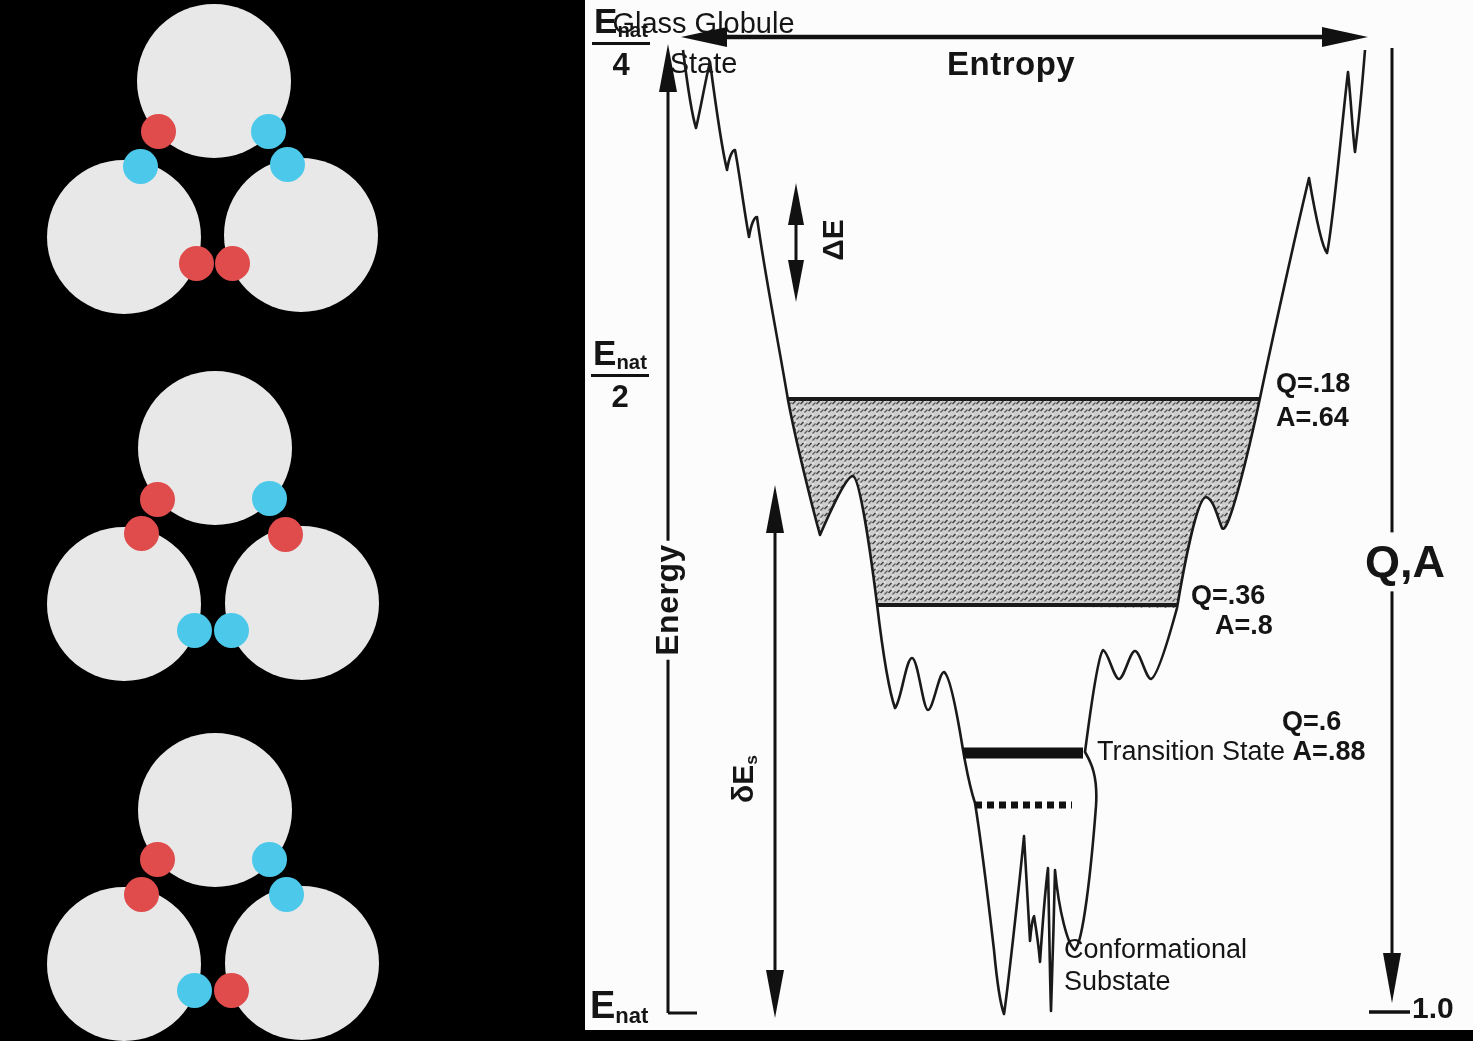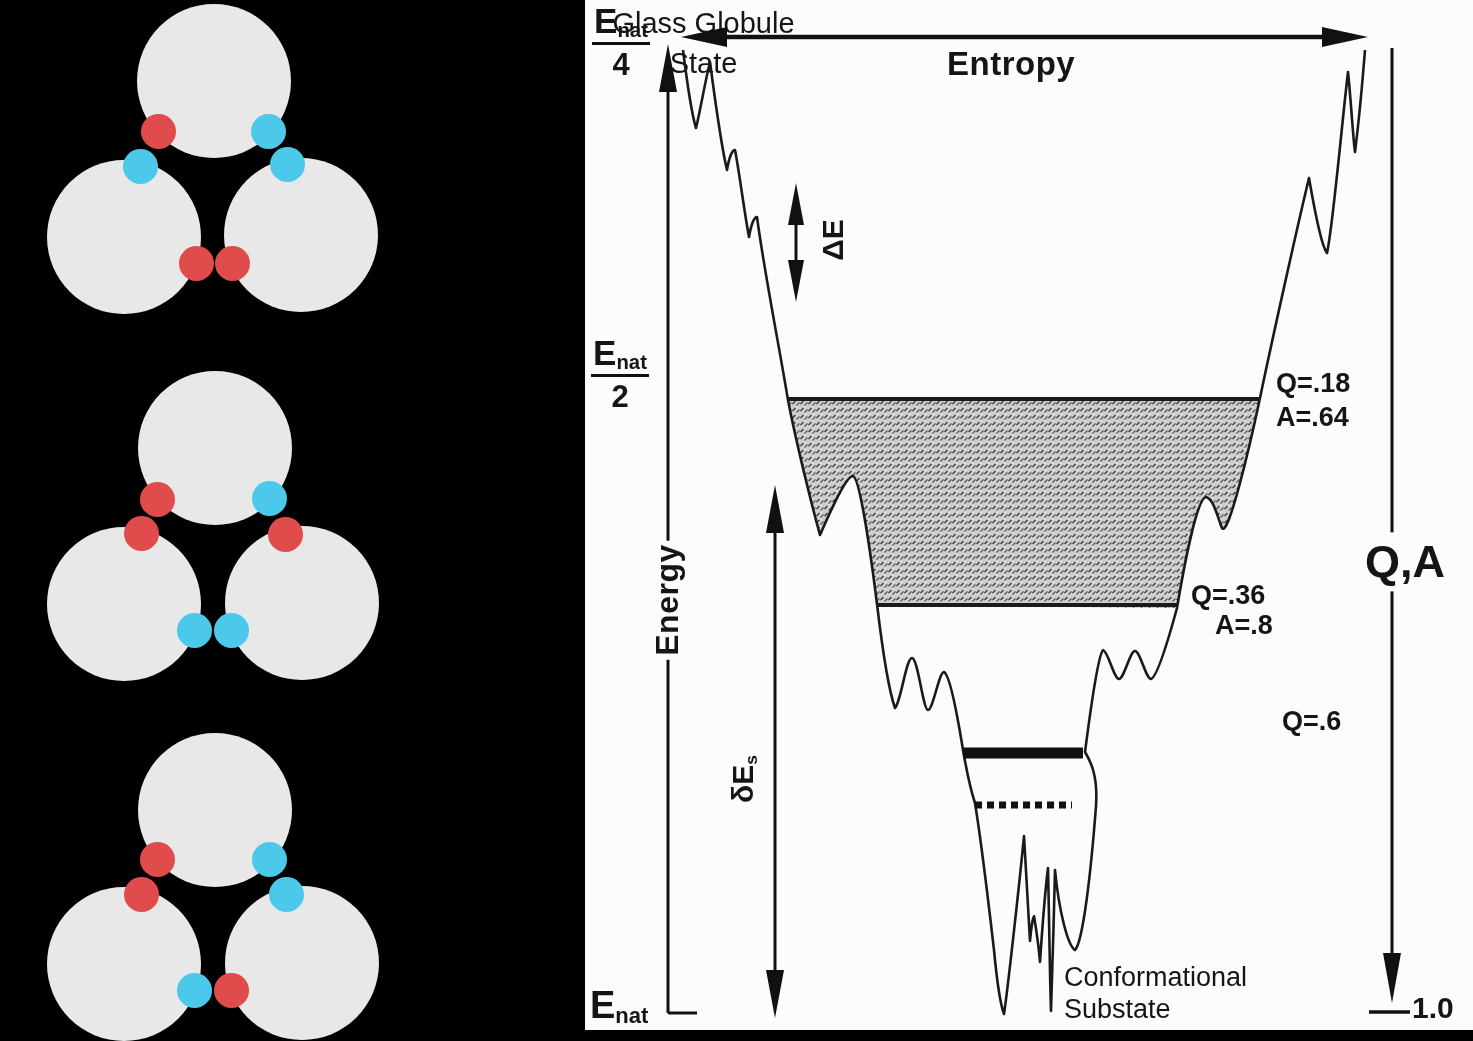--- a/index.html
+++ b/index.html
@@ -26,21 +26,21 @@
   #energyLbl{left:83px;top:600px;font-size:32px;font-weight:bold;letter-spacing:.5px;}
   #deLbl{left:248px;top:240px;font-size:30px;font-weight:bold;}
   #desLbl{left:159px;top:779px;font-size:30px;font-weight:bold;}
   #qaLbl{left:809px;top:562px;font-size:45px;font-weight:bold;margin-left:11px;}
   .qv{font-size:27px;font-weight:bold;}
   #q18{left:691px;top:369px;text-align:center;} #a64{left:691px;top:403px;}
   #q36{left:606px;top:581px;text-align:right;} #a8{left:606px;top:611px;margin-left:24px;}
   #q6{left:697px;top:707px;}
   .anno{font-size:27px;}
   #tsRow{left:512px;top:737px;} #gtRow{left:502px;top:790px;}
-  #confLbl{left:479px;top:933px;line-height:1.2;margin-top:28px;}
+  #confLbl{left:479px;top:933px;line-height:1.2;}
   #oneLbl{left:827px;top:992px;font-size:30px;font-weight:bold;}
   #mgBox{left:318px;top:458px;width:237px;height:87px;background:#fcfcfc;
          display:flex;flex-direction:column;justify-content:center;align-items:center;
          font-size:29px;font-weight:500;line-height:1.35;}
 </style>
 </head>
 <body>
 
 <div id="trimer-panel">
     <div>
@@ -186,20 +186,23 @@
     <span>δE</span><span class="esub">s</span>
   </div>
   <div class="lbl rot onln" id="qaLbl" style="transform:translate(-50%,-50%);">Q,A</div>
 
   <div class="lbl qv" id="q18">Q=.18</div>
   <div class="lbl qv" id="a64">A=.64</div>
   <div class="lbl qv" id="q36">Q=.36</div>
   <div class="lbl qv" id="a8">A=.8</div>
   <div class="lbl qv" id="q6">Q=.6</div>
 
+  <div class="lbl anno" id="tsRow">
+    <span>Transition State</span> <span class="b">A=.88</span>
+  </div>
   <div class="lbl anno" id="confLbl">
     <div>Conformational</div>
     <div>Substate</div>
   </div>
   <div class="lbl" id="oneLbl">1.0</div>
 
   <div id="mgBox">
     <div>Glass Globule</div>
     <div>State</div>
   </div>

